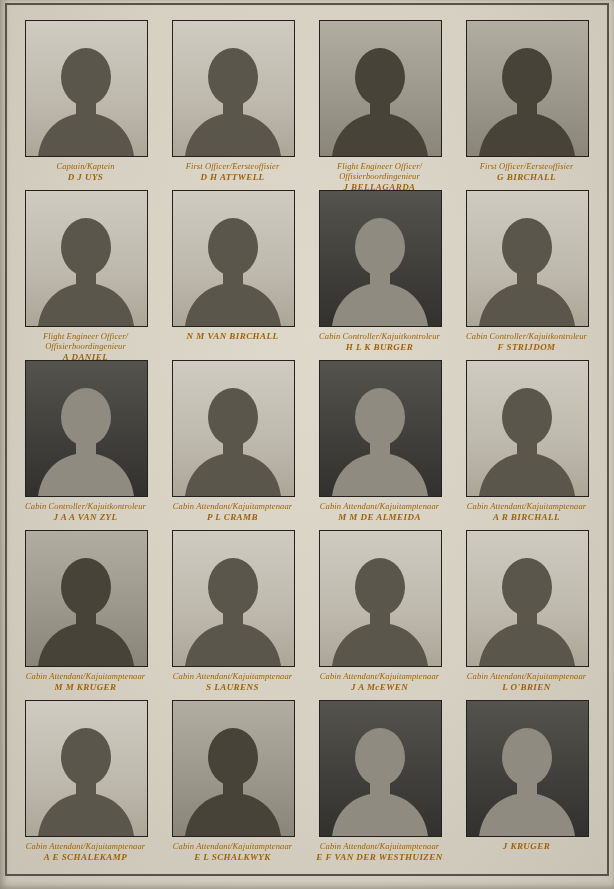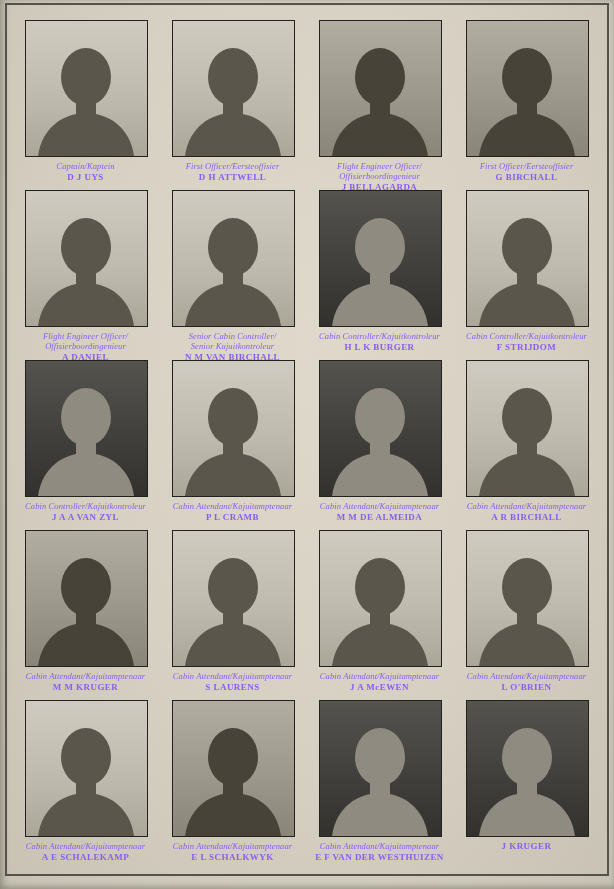--- a/index.html
+++ b/index.html
@@ -33,27 +33,27 @@
     background:linear-gradient(180deg,#b2ada1 0%,#9b968a 60%,#8a8579 100%);
     color:#474339;
   }
   figure:nth-child(7) .photo, figure:nth-child(9) .photo,
   figure:nth-child(11) .photo, figure:nth-child(19) .photo,
   figure:nth-child(20) .photo{
     background:linear-gradient(180deg,#55534e 0%,#403e3a 60%,#33312d 100%);
     color:#8f8b80;
   }
   figcaption{
-    width:147px;margin:4px 0 0 -13px;line-height:1.18;color:#8b5cf6;
+    width:147px;margin:4px 0 0 -13px;line-height:1.18;color:#a16207;
   }
   .role{
     font-style:italic;font-size:8.5px;white-space:pre-line;letter-spacing:.1px;
   }
   .name{
-    font-size:9px;font-weight:700;letter-spacing:.45px;margin-top:1px;
+    font-size:9px;font-weight:700;letter-spacing:.45px;margin-top:1px;font-style:italic;
   }
 </style>
 </head>
 <body>
 
 <div class="frame"></div>
 
 <div class="grid">
 
   <figure>
@@ -130,22 +130,20 @@
 
   <figure>
     <div class="photo">
       <svg viewBox="0 0 121 121" aria-hidden="true">
           <ellipse cx="60" cy="42" rx="25" ry="29" fill="currentColor"></ellipse>
           <rect x="50" y="64" width="20" height="16" fill="currentColor"></rect>
           <path d="M12,121 C16,92 38,78 60,78 C82,78 104,92 108,121 Z" fill="currentColor"></path>
         </svg>
     </div>
     <figcaption>
-      <div class="role">Senior Cabin Controller/
-Senior Kajuitkontroleur</div>
       <div class="name">N M VAN BIRCHALL</div>
     </figcaption>
   </figure>
 
   <figure>
     <div class="photo">
       <svg viewBox="0 0 121 121" aria-hidden="true">
           <ellipse cx="60" cy="42" rx="25" ry="29" fill="currentColor"></ellipse>
           <rect x="50" y="64" width="20" height="16" fill="currentColor"></rect>
           <path d="M12,121 C16,92 38,78 60,78 C82,78 104,92 108,121 Z" fill="currentColor"></path>

